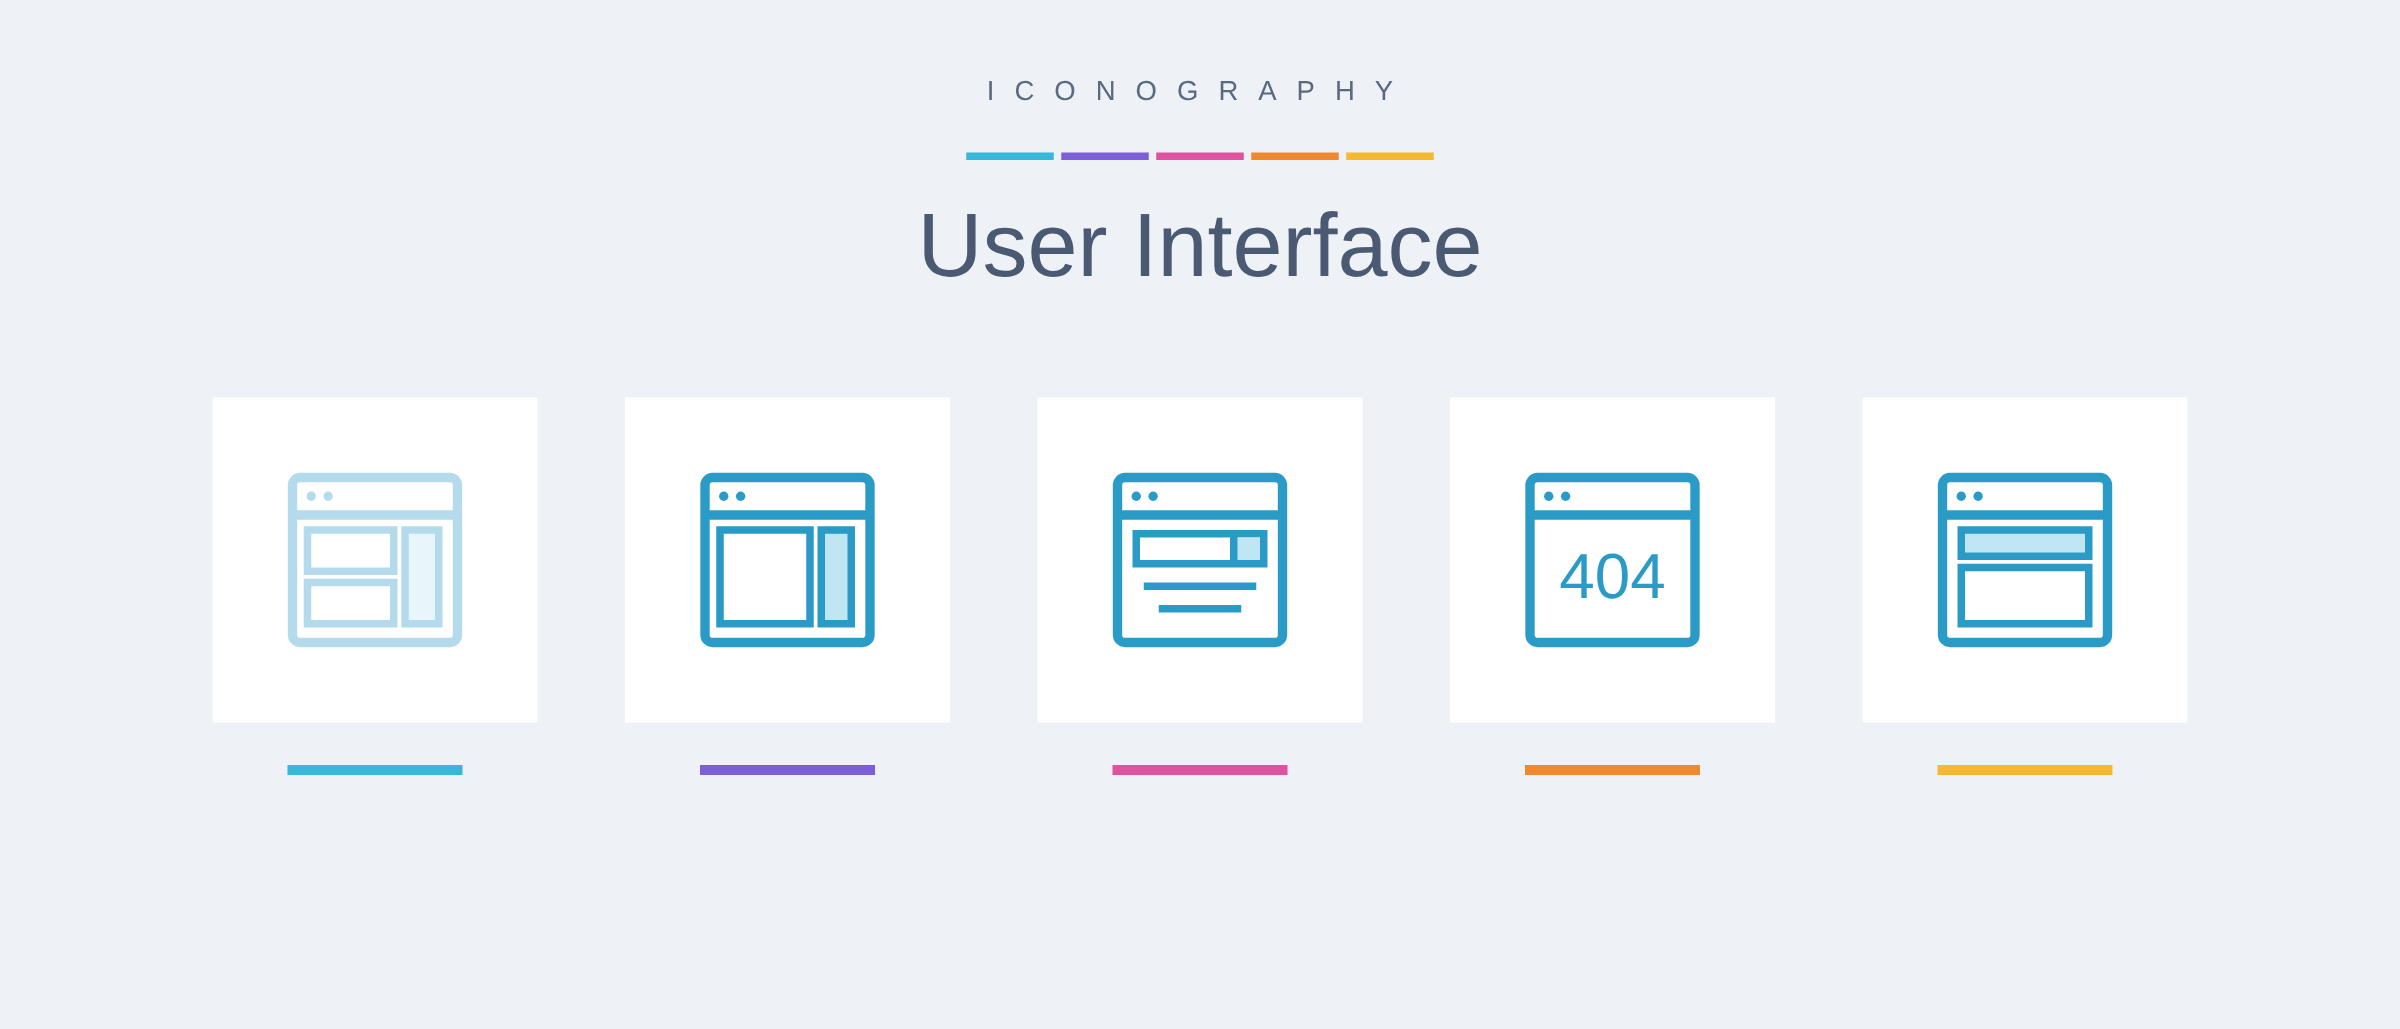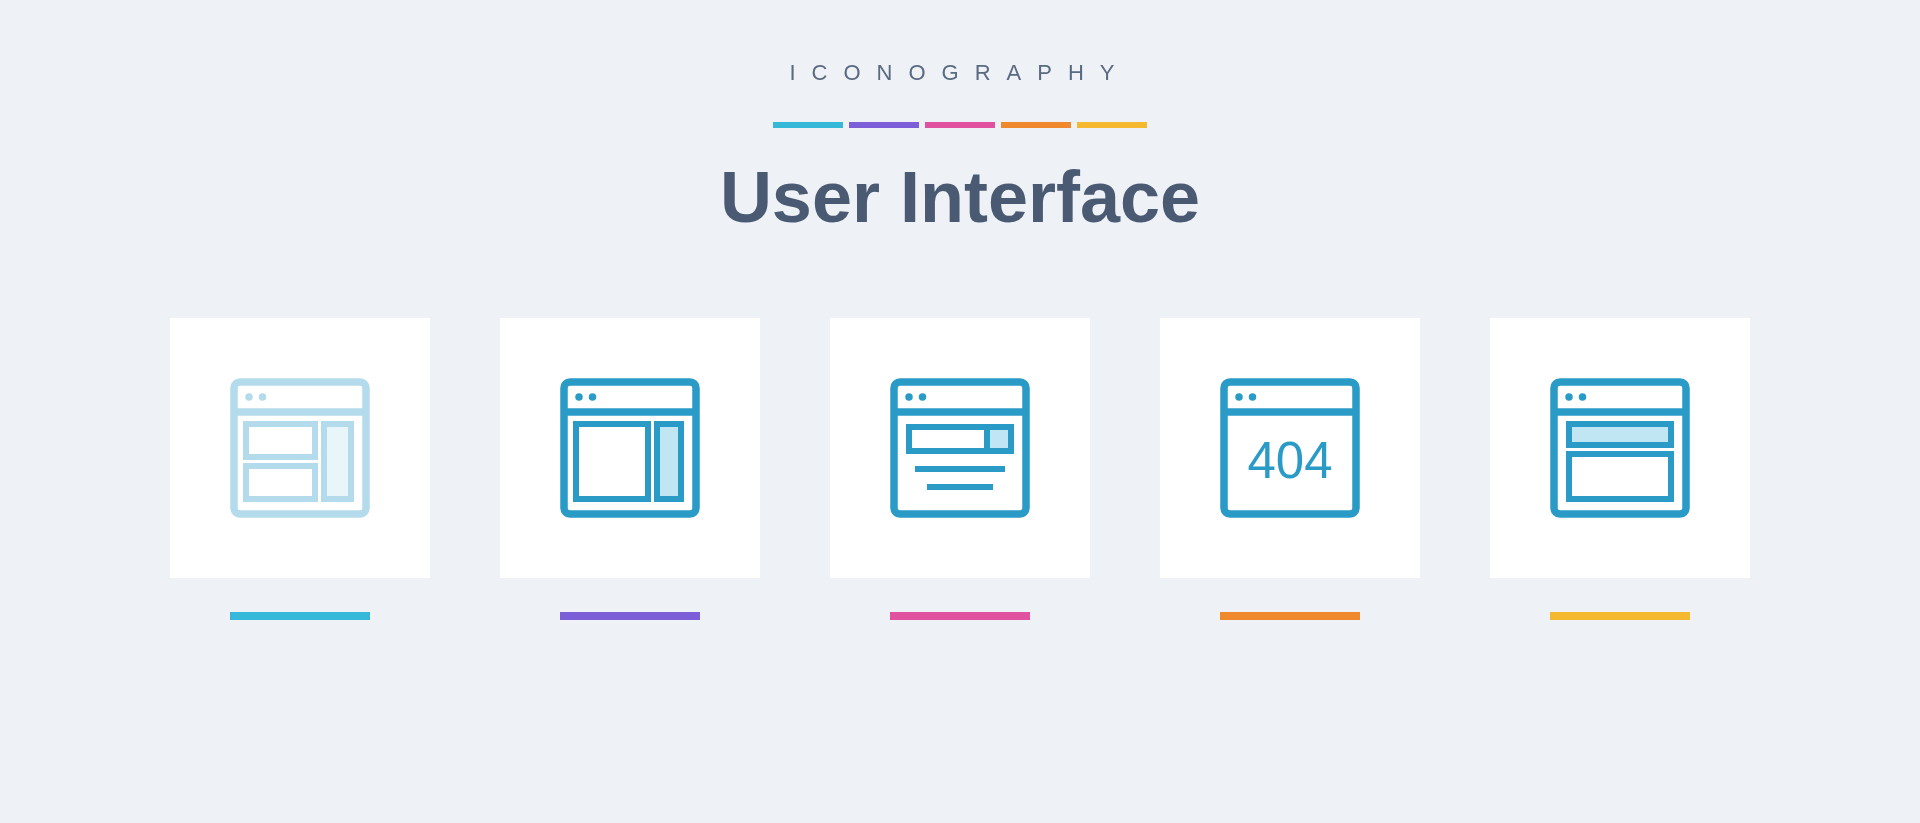--- a/index.html
+++ b/index.html
@@ -26,21 +26,21 @@
     gap: 6px;
     margin-bottom: 28px;
   }
   .color-strip div {
     width: 70px;
     height: 6px;
   }
   .title {
     font-size: 72px;
     color: #4a5a72;
-    font-weight: 700;
+    font-weight: 400;
     margin-bottom: 80px;
   }
   .icon-row {
     display: flex;
     gap: 70px;
     align-items: flex-end;
   }
   .icon-tile {
     display: flex;
     flex-direction: column;

